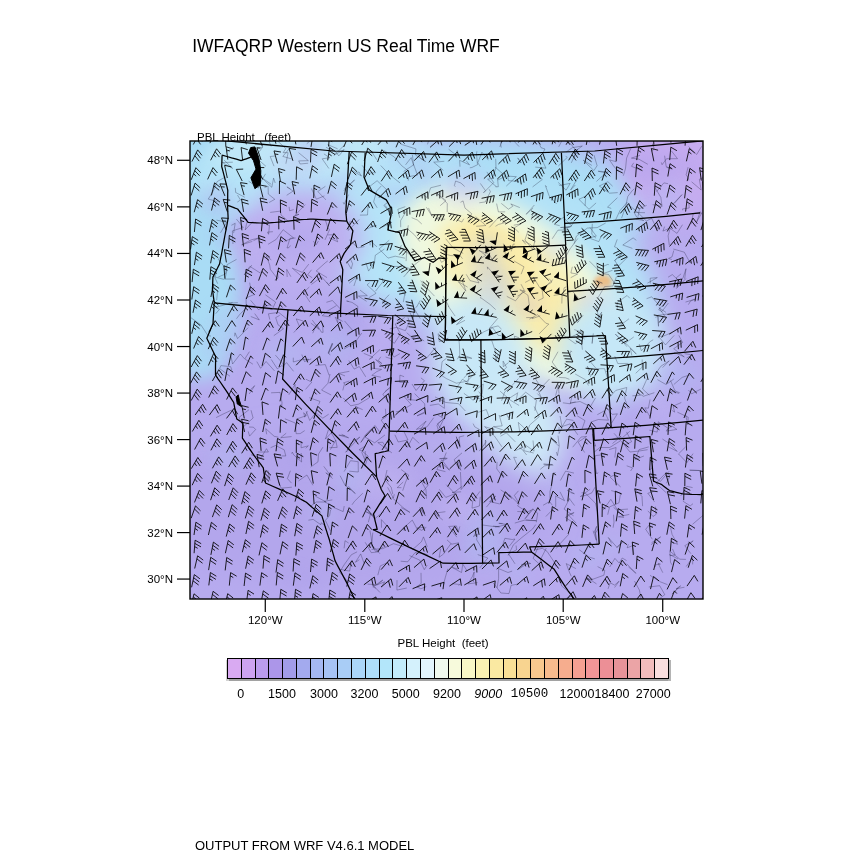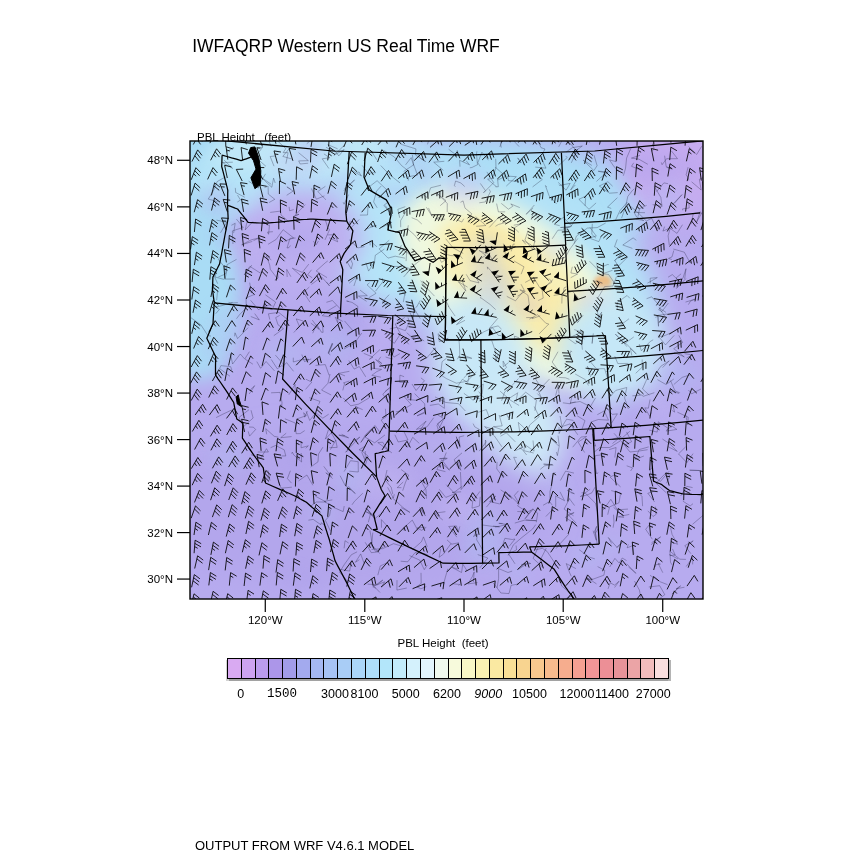--- a/index.html
+++ b/index.html
@@ -237,28 +237,28 @@
       <div class="cell" style="background: rgb(245, 160, 146);"></div>
       <div class="cell" style="background: rgb(242, 149, 151);"></div>
       <div class="cell" style="background: rgb(236, 143, 150);"></div>
       <div class="cell" style="background: rgb(231, 147, 153);"></div>
       <div class="cell" style="background: rgb(235, 164, 166);"></div>
       <div class="cell" style="background: rgb(242, 188, 188);"></div>
       <div class="cell" style="background: rgb(249, 222, 222);"></div>
     </div>
   <div id="cb-labels">
       <span style="left: 240.75px;">0</span>
-      <span style="left: 282px; font-family: Liberation Mono, monospace;">1500</span>
-      <span style="left: 335px;">3000</span>
-      <span style="left: 364.5px;">8100</span>
+      <span style="left: 282px;">1500</span>
+      <span style="left: 324px;">3000</span>
+      <span style="left: 364.5px;">3200</span>
       <span style="left: 405.75px;">5000</span>
-      <span style="left: 447px;">6200</span>
+      <span style="left: 447px;">9200</span>
       <span style="left: 488.25px; font-style: italic;">9000</span>
-      <span style="left: 529.5px;">10500</span>
+      <span style="left: 529.5px; font-family: Liberation Mono, monospace;">10500</span>
       <span style="left: 577px;">12000</span>
-      <span style="left: 612px;">11400</span>
+      <span style="left: 612px;">18400</span>
       <span style="left: 653.25px;">27000</span>
     </div>
 
   <div class="footer">
     <div>OUTPUT FROM WRF V4.6.1 MODEL</div>
   </div>
 </div>
 
 </body></html>

